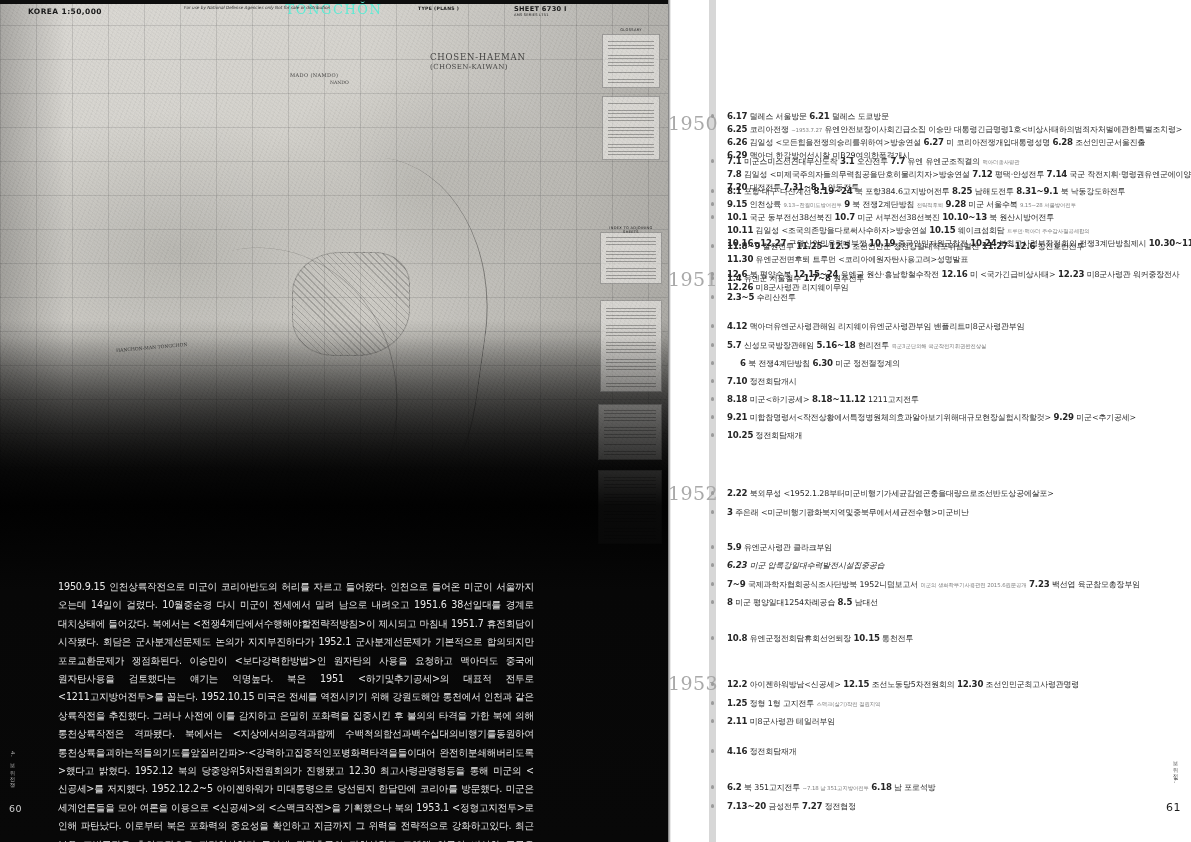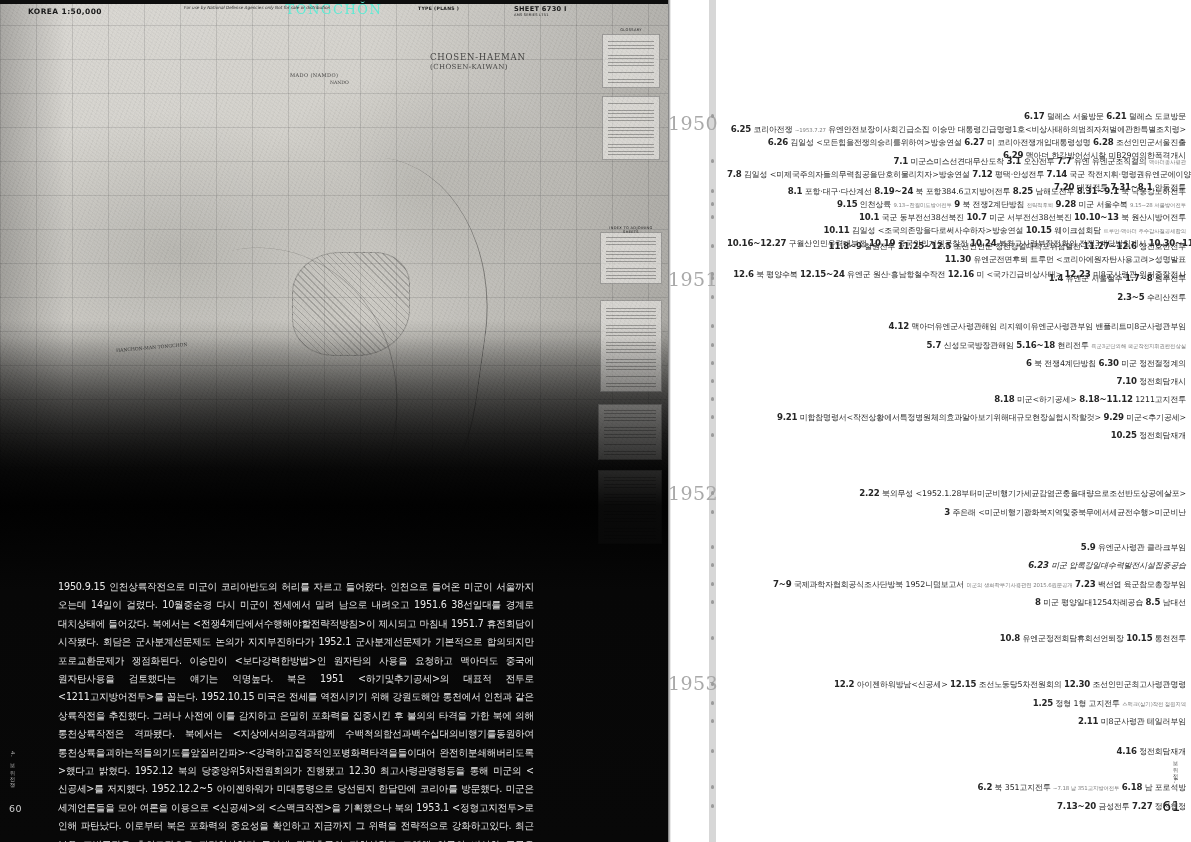--- a/index.html
+++ b/index.html
@@ -167,28 +167,27 @@
     padding-left:11px;
     color:#262626;
   }
   .tl-dot {
     position:absolute; left:-5.5px; top:4px;
     width:3.6px; height:3.6px; background:#9b9b9b; border-radius:50%;
   }
   .tl-line {
     font-size:7.9px; line-height:1.52; white-space:nowrap;
     letter-spacing:-0.1px;
-    text-align:right;
   }
   .tl-line b { font-weight:700; font-size:8.6px; letter-spacing:-0.2px; }
   .tl-line .ann { font-size:5.4px; color:#7d7d7d; letter-spacing:-0.1px; }
 
   .folio-right {
     position:absolute; right:10px; bottom:28px;
-    color:#1e1e1e; font-size:14px; letter-spacing:0.5px;
+    color:#1e1e1e; font-size:11px; letter-spacing:0.5px;
   }
   .side-label-right {
     position:absolute; right:11px; bottom:58px;
     color:#444; font-size:5.4px; letter-spacing:0.6px;
     writing-mode:vertical-rl; text-orientation:mixed;
     white-space:nowrap;
   }
   .gutter {
     position:absolute; left:668px; top:0; width:3px; height:842px;
     background:linear-gradient(to right, rgba(0,0,0,0.55), rgba(0,0,0,0));
@@ -295,20 +294,21 @@
           <div class="tl-line"><b>10.16~12.27</b> 구월산인민유격대부쟁  <b>10.19</b> 중국인민지원군참전  <b>10.24</b> 북최고사령부작전회의 전쟁3계단방침제시  <b>10.30~11.5</b> 운산지역전투</div>
         </div>
         <div class="tl-entry" style="top: 240px;">
           <span class="tl-dot"></span>
           <div class="tl-line"><b>11.8~9</b> 철원전투  <b>11.25~12.5</b> 조선인민군 청천강일대적포위섬멸전  <b>11.27~12.6</b> 장진호반전투</div>
           <div class="tl-line"><b>11.30</b> 유엔군전면후퇴 트루먼 &lt;코리아에원자탄사용고려&gt;성명발표</div>
         </div>
         <div class="tl-entry" style="top: 254px; margin-top: 14px;">
           <span class="tl-dot"></span>
           <div class="tl-line"><b>12.6</b> 북 평양수복  <b>12.15~24</b> 유엔군 원산·흥남항철수작전  <b>12.16</b> 미 &lt;국가긴급비상사태&gt;  <b>12.23</b> 미8군사령관 워커중장전사</div>
+          <div class="tl-line"><b>12.26</b> 미8군사령관 리지웨이무임</div>
         </div>
         <div class="tl-entry" style="top: 272px;">
           <span class="tl-dot"></span>
           <div class="tl-line"><b>1.4</b> 유엔군 서울철수  <b>1.7~8</b> 원주전투</div>
         </div>
         <div class="tl-entry" style="top: 291px;">
           <span class="tl-dot"></span>
           <div class="tl-line"><b>2.3~5</b> 수리산전투</div>
         </div>
         <div class="tl-entry" style="top: 320px;">

